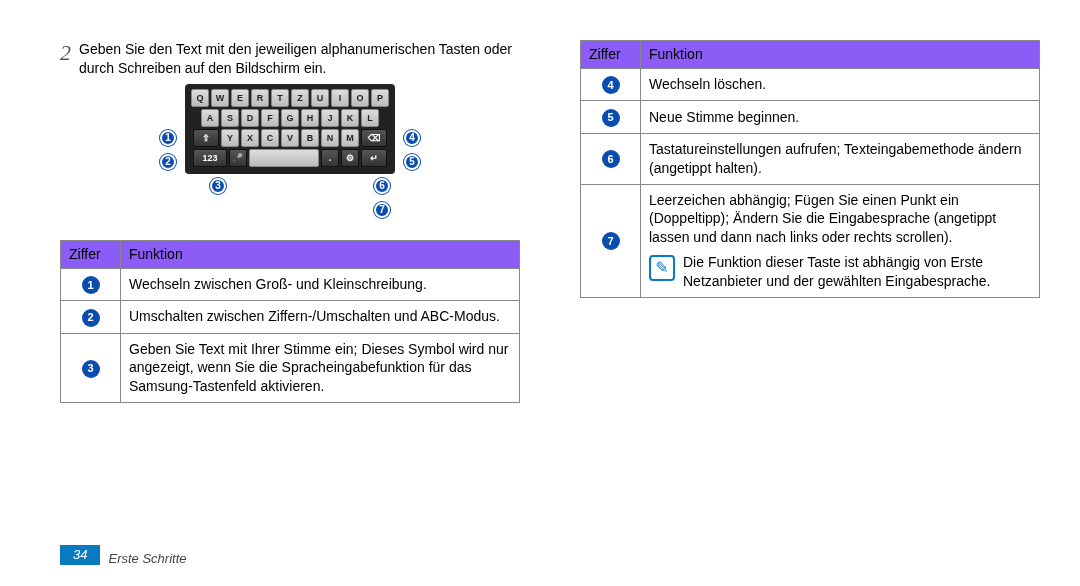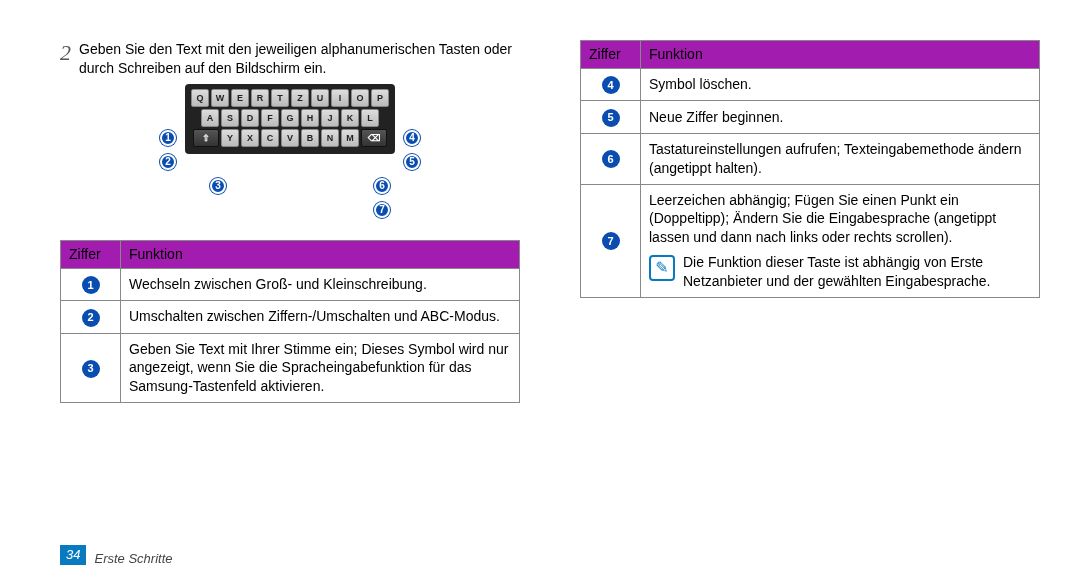--- a/index.html
+++ b/index.html
@@ -102,21 +102,21 @@
   #co6 { top: 94px; right: 30px; }
   #co7 { top: 118px; right: 30px; }
 
   
   table {
     width: 100%;
     border-collapse: collapse;
     font-size: 14px;
   }
   th {
-    background: #a21caf;
+    background: #8b5cf6;
     text-align: left;
     font-weight: normal;
     padding: 4px 8px;
     border: 1px solid #888;
   }
   td {
     padding: 6px 8px;
     border: 1px solid #888;
     vertical-align: middle;
   }
@@ -145,21 +145,21 @@
     left: 60px;
     display:flex;
     align-items:center;
     gap:8px;
     font-size: 13px;
   }
   .pgnum {
     background: #0a7ac0;
     color:#fff;
     font-style: italic;
-    padding: 1px 6px;
+    padding: 1px 13px;
     font-size: 13px;
   }
   .footer-label { font-style: italic; color:#444;margin-top:8px; }
 </style>
 </head>
 <body>
 
 <div class="page">
 
   <div class="col">
@@ -199,20 +199,28 @@
           <span class="key dark wide">⇧</span>
           <span class="key">Y</span>
           <span class="key">X</span>
           <span class="key">C</span>
           <span class="key">V</span>
           <span class="key">B</span>
           <span class="key">N</span>
           <span class="key">M</span>
           <span class="key dark wide">⌫</span>
         </div>
+        <div class="kbd-row">
+          <span class="key dark wider">123</span>
+          <span class="key dark">🎤</span>
+          <span class="key space"> </span>
+          <span class="key dark">.</span>
+          <span class="key dark">⚙</span>
+          <span class="key dark wide">↵</span>
+        </div>
       </div>
       <div id="co1" class="callout">1</div>
       <div id="co2" class="callout">2</div>
       <div id="co3" class="callout">3</div>
       <div id="co4" class="callout">4</div>
       <div id="co5" class="callout">5</div>
       <div id="co6" class="callout">6</div>
       <div id="co7" class="callout">7</div>
     </div>
 
@@ -244,25 +252,25 @@
     <table>
       <thead>
         <tr>
           <th>Ziffer</th>
           <th>Funktion</th>
         </tr>
       </thead>
       <tbody>
         <tr>
           <td><span class="numball">4</span></td>
-          <td>Symbol löschen.</td>
+          <td>Wechseln löschen.</td>
         </tr>
         <tr>
           <td><span class="numball">5</span></td>
-          <td>Neue Ziffer beginnen.</td>
+          <td>Neue Stimme beginnen.</td>
         </tr>
         <tr>
           <td><span class="numball">6</span></td>
           <td>Tastatureinstellungen aufrufen; Texteingabemethode ändern (angetippt halten).</td>
         </tr>
         <tr>
           <td><span class="numball">7</span></td>
           <td>
             <div>Leerzeichen abhängig; Fügen Sie einen Punkt ein (Doppeltipp); Ändern Sie die Eingabesprache (angetippt lassen und dann nach links oder rechts scrollen).</div>
             <div class="note-row" style="margin-top:6px;">

